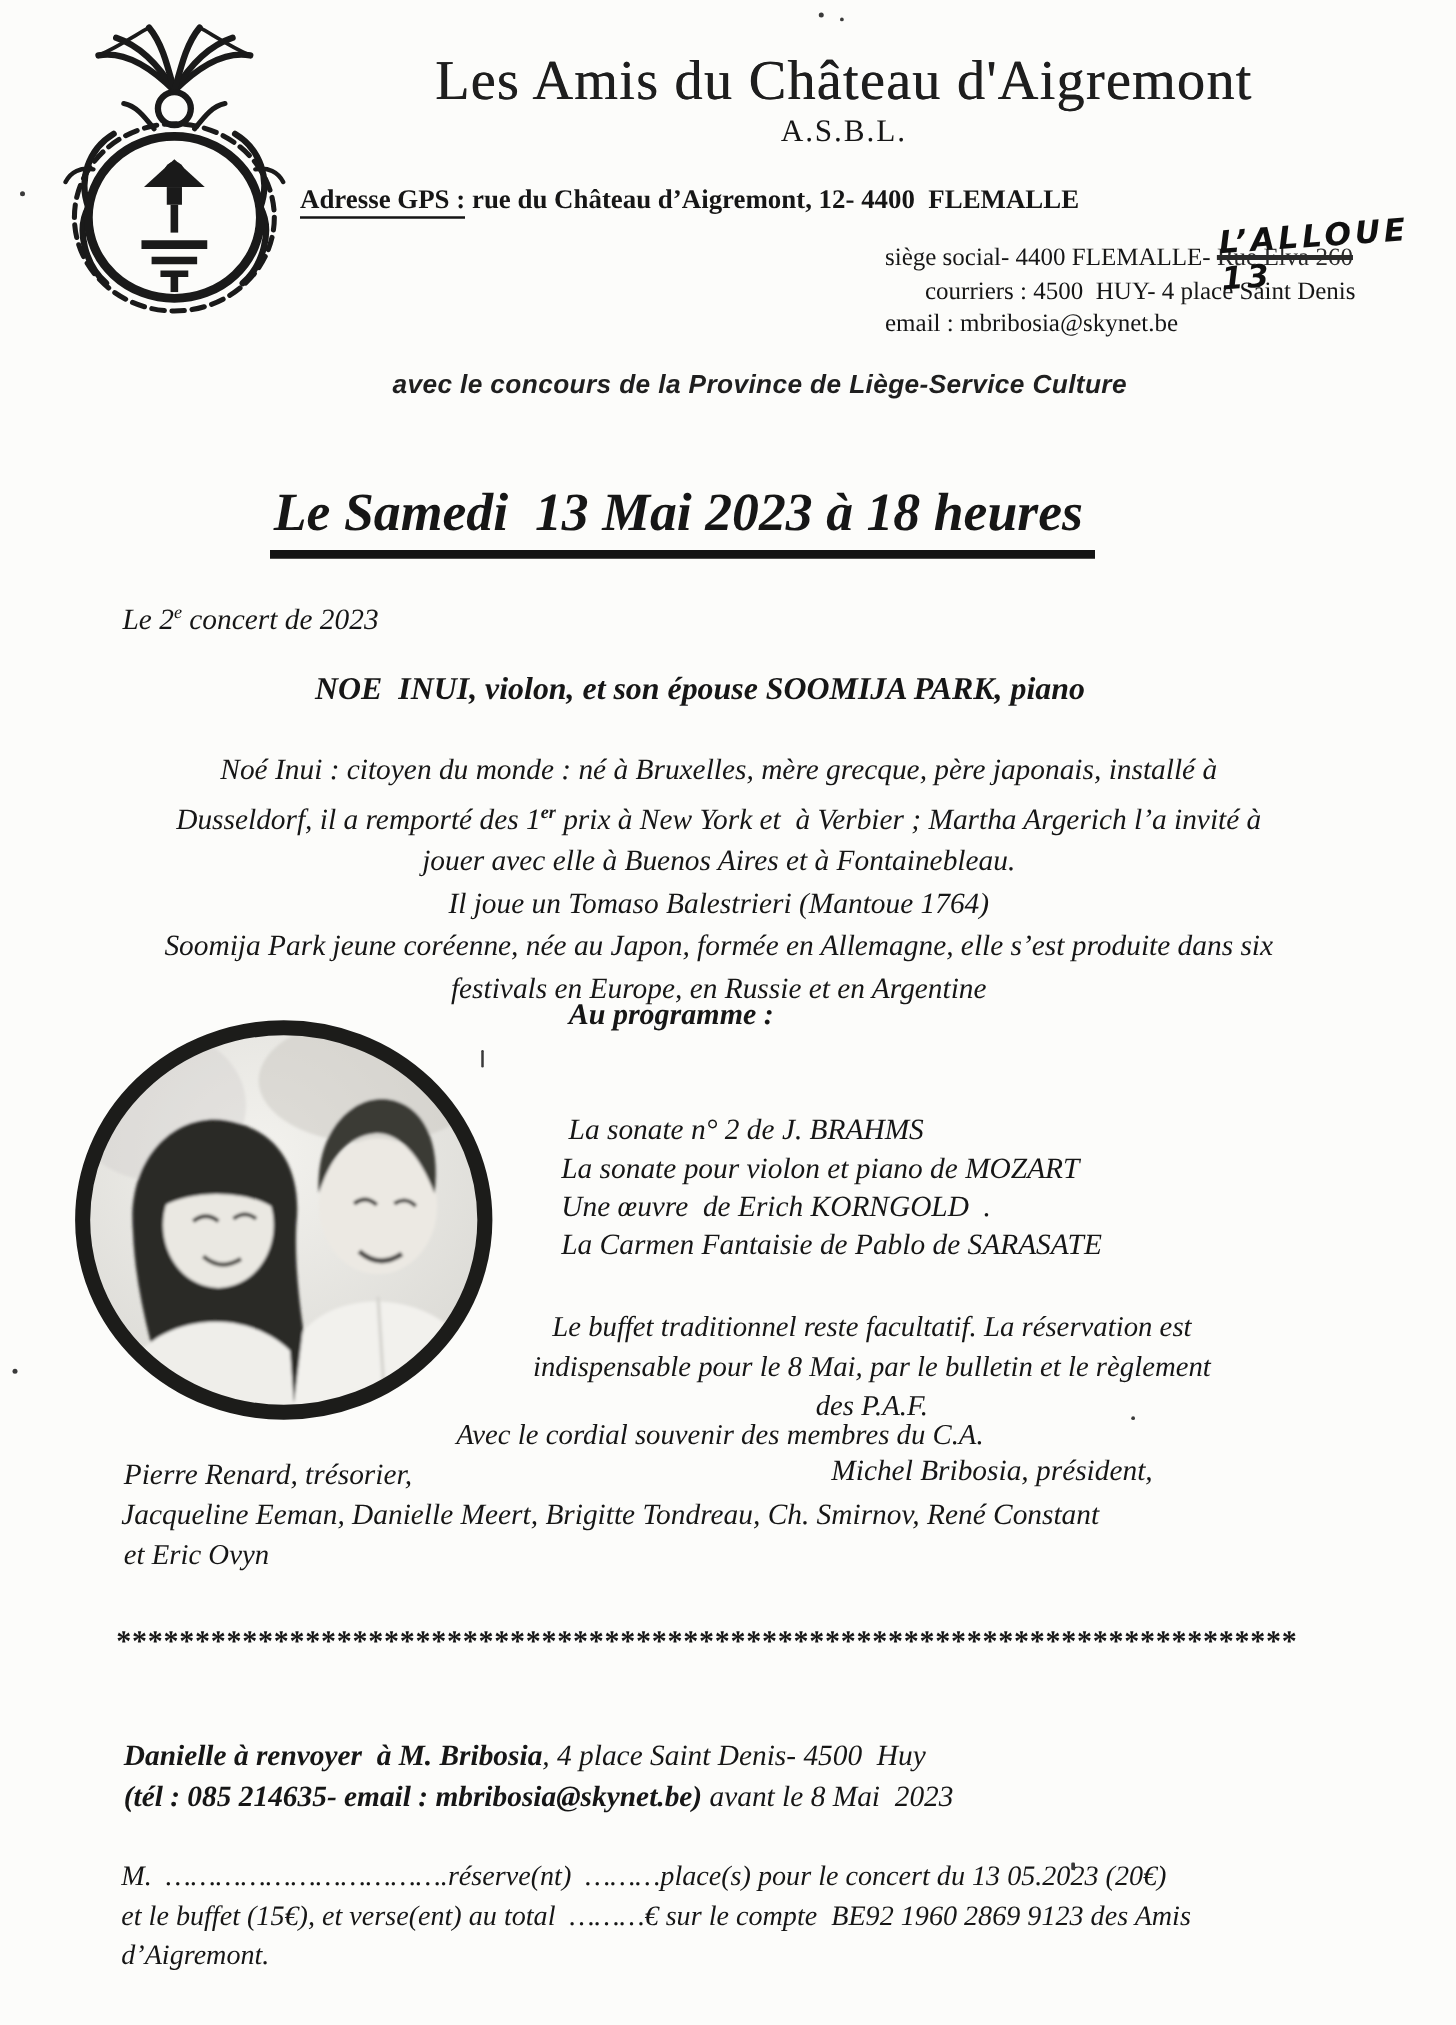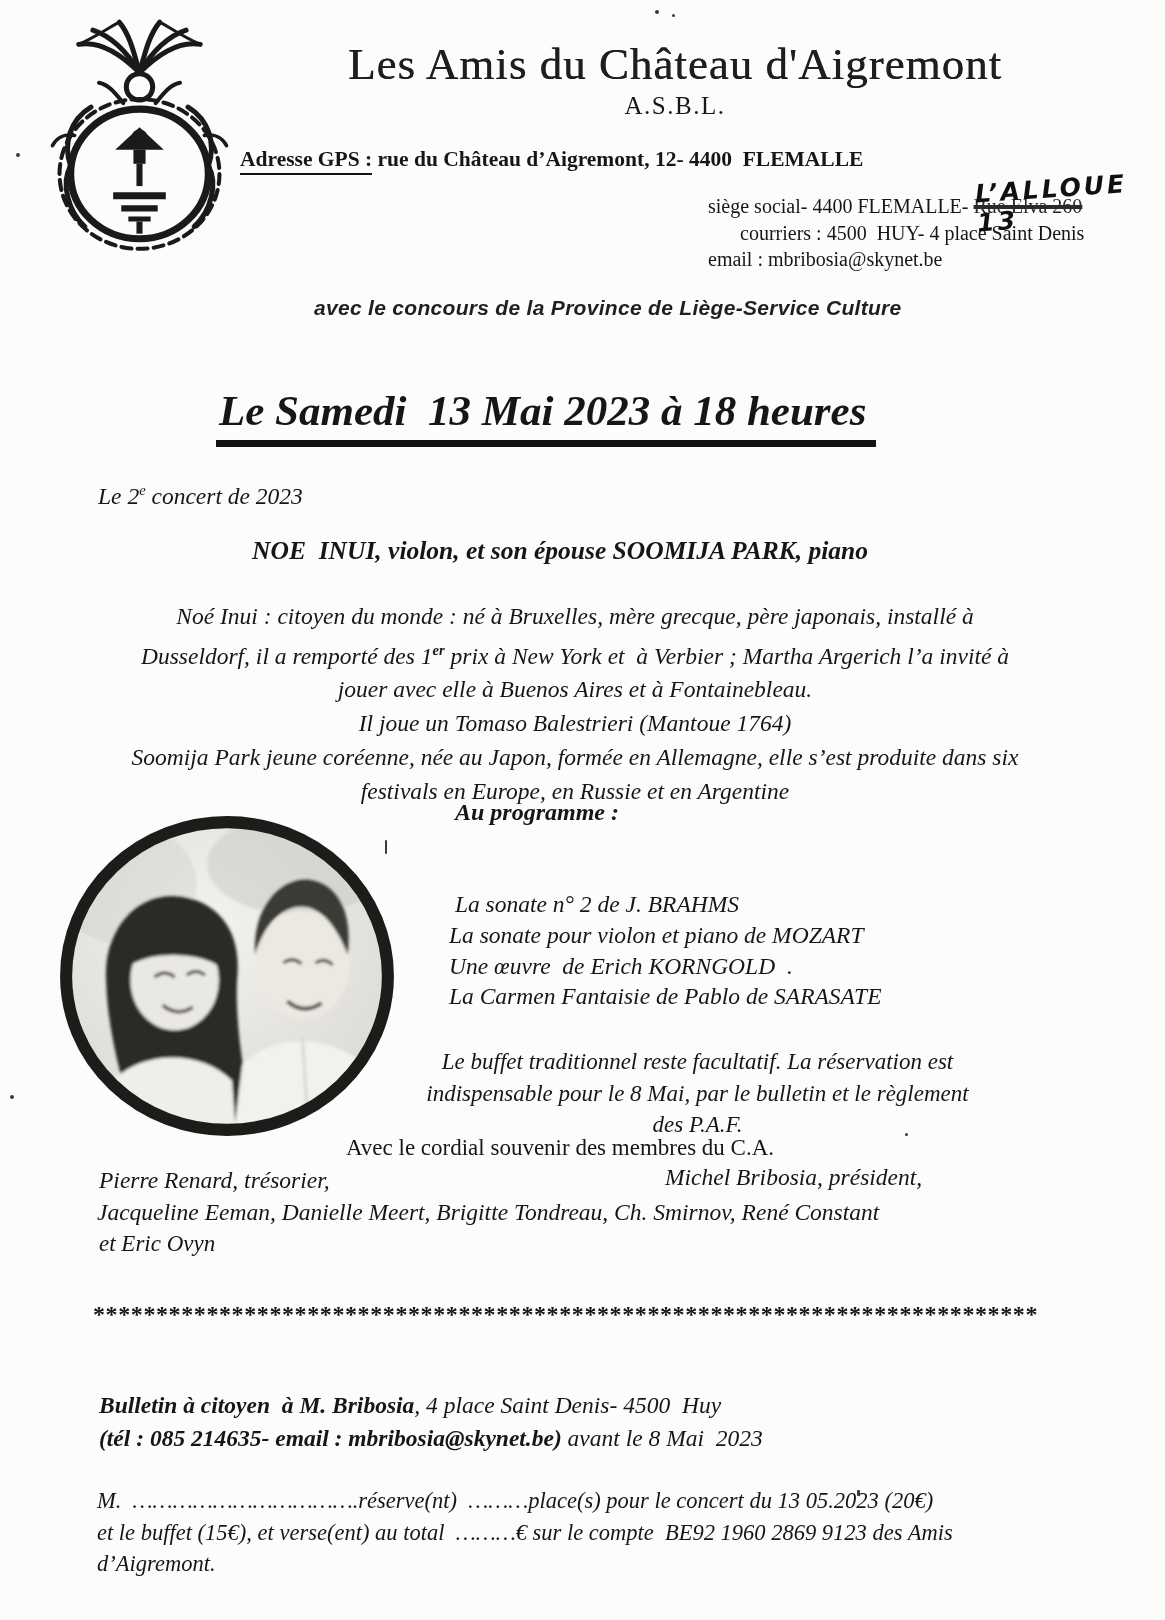--- a/index.html
+++ b/index.html
@@ -44,22 +44,22 @@
   .bio sup { font-size:0.62em;font-weight:bold; }
 
   .photo { left:46px; top:804px; }
 
   .prog-heading { left:455px; top:799px; font-weight:bold; font-style:italic; font-size:24px; }
   .prog-list { left:449px; top:853px; font-style:italic; font-size:23.5px; line-height:30.8px;margin-top:36px; }
 
   .buffet { left:325px; top:1046px; width:745px; text-align:center;
     font-style:italic; font-size:23px; line-height:31.5px; }
 
-  .cordial { left:60px; top:1135px; width:1000px; text-align:center;
-    font-size:23px; }
+  .cordial { left:76px; top:1135px; width:1000px; text-align:center;
+    font-style:italic; font-size:23px; }
 
   .treasurer { left:99px; top:1167px; font-style:italic; font-size:23.5px; }
   .president { left:665px; top:1164px; font-style:italic; font-size:23.5px; }
   .members   { left:97px; top:1199px; font-style:italic; font-size:23.5px; }
   .members2  { left:99px; top:1231px; font-style:italic; font-size:23px; }
 
   .separator { left:93px; top:1301px; font-size:24px; font-weight:bold; letter-spacing:0.6px; }
 
   .bulletin { left:99px; top:1389px; font-size:23.5px; font-style:italic; line-height:33px; }
   .bulletin .b { font-weight:bold; }
@@ -184,21 +184,21 @@
 
   <div class="abs cordial" data-bind="committee.cordial">Avec le cordial souvenir des membres du C.A.</div>
   <div class="abs treasurer" data-bind="committee.treasurer">Pierre Renard, trésorier,</div>
   <div class="abs president" data-bind="committee.president">Michel Bribosia, président,</div>
   <div class="abs members" data-bind="committee.members">Jacqueline Eeman, Danielle Meert, Brigitte Tondreau, Ch. Smirnov, René Constant</div>
   <div class="abs members2" data-bind="committee.members2">et Eric Ovyn</div>
 
   <div class="abs separator" data-bind="separator">***************************************************************************</div>
 
   <div class="abs bulletin">
-    <div><span class="b" data-bind="bulletin.line1_bold">Bulletin à citoyen  à M. Bribosia</span><span data-bind="bulletin.line1_rest">, 4 place Saint Denis- 4500  Huy</span></div>
+    <div><span class="b" data-bind="bulletin.line1_bold">Danielle à renvoyer  à M. Bribosia</span><span data-bind="bulletin.line1_rest">, 4 place Saint Denis- 4500  Huy</span></div>
     <div><span class="b" data-bind="bulletin.line2_bold">(tél : 085 214635- email : mbribosia@skynet.be)</span><span data-bind="bulletin.line2_rest"> avant le 8 Mai  2023</span></div>
   </div>
 
   <div class="abs form">
     <div data-bind="form.line1">M.  …………………………….réserve(nt)  ………place(s) pour le concert du 13 05.2023 (20€)</div>
     <div data-bind="form.line2">et le buffet (15€), et verse(ent) au total  ………€ sur le compte  BE92 1960 2869 9123 des Amis</div>
     <div data-bind="form.line3">d’Aigremont.</div>
   </div>
 
   <div class="speck" style="left:655px;top:10px;width:4px;height:4px;"></div>

